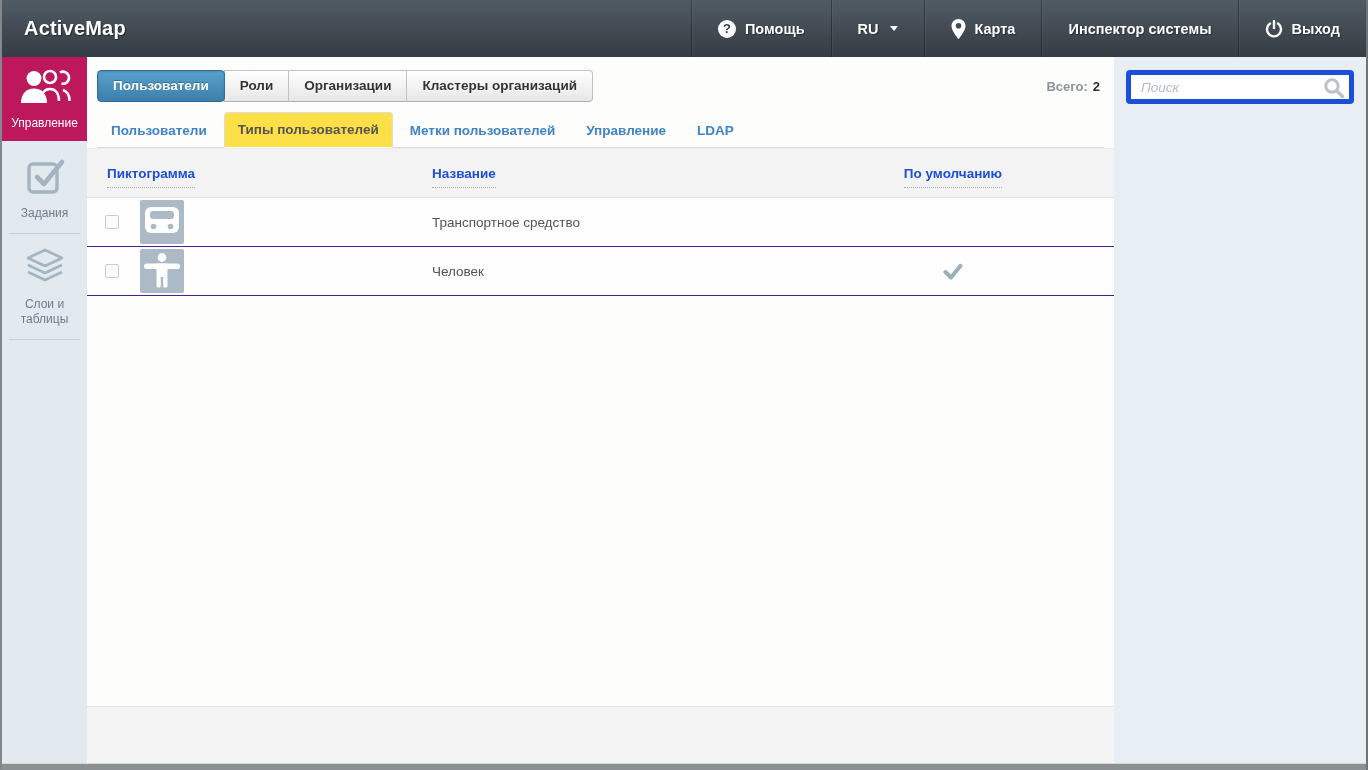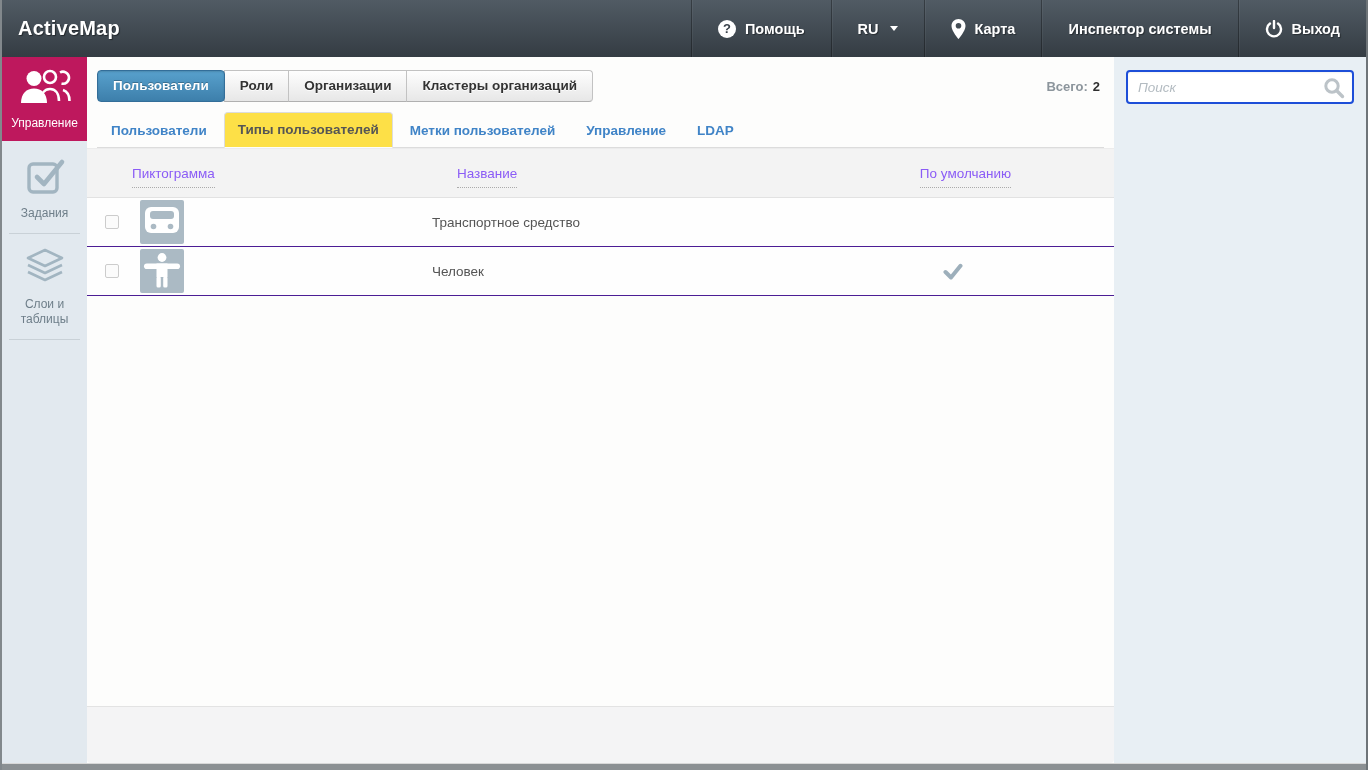--- a/index.html
+++ b/index.html
@@ -17,21 +17,21 @@
   }
   
   .topbar {
     height: 57px; flex: 0 0 57px;
     background: linear-gradient(#515b64, #343c43);
     display: flex; align-items: center;
     color: #fff;
   }
   .brand {
     font-size: 20px; font-weight: bold; letter-spacing: .2px;
-    padding-left: 16px; text-shadow: 1px 1px 1px rgba(0,0,0,.45);
+    padding-left: 22px; text-shadow: 1px 1px 1px rgba(0,0,0,.45);
   }
   .topmenu { margin-left: auto; display: flex; height: 100%; }
   .topmenu-item {
     display: flex; align-items: center; justify-content: center; gap: 9px;
     padding: 0 26px; height: 100%;
     border-left: 1px solid rgba(0,0,0,.32);
     box-shadow: inset 1px 0 0 rgba(255,255,255,.05);
     font-size: 14.5px; font-weight: bold; cursor: pointer;
     text-shadow: 1px 1px 1px rgba(0,0,0,.4);
     white-space: nowrap;
@@ -105,21 +105,21 @@
     color: #555; background: #fde047;
     border-color: #dcdcdc; border-bottom: 1px solid #fdfdfc;
   }
   
   .table { width: 100%; }
   .thead {
     display: grid; grid-template-columns: 46px 297px 362px 1fr;
     background: #f3f3f3; height: 50px; align-items: center;
     border-top: 1px solid #ececec; border-bottom: 1px solid #e2e2e2;
   }
-  .th { font-size: 13.5px; font-weight: normal; color: #8b5cf6; cursor: pointer; margin-left: 25px; }
+  .th { font-size: 13.5px; font-weight: bold; color: #1d4ed8; cursor: pointer; }
   .th span { border-bottom: 1px dotted #ababab; padding-bottom: 6px; }
   .th.c-pict { grid-column: 1 / 3; padding-left: 20px; }
   .th.c-name { padding-left: 2px; }
   .th.c-def  { text-align: center; }
   .trow {
     display: grid; grid-template-columns: 46px 297px 362px 1fr;
     align-items: center; height: 49px;
     border-bottom: 1px solid #4c1d95; background: #fefefe;
   }
   .td.c-check { padding-left: 18px; }
@@ -141,21 +141,21 @@
     margin-top: auto; height: 57px;
     background: #f4f4f5;
     border-top: 1px solid #e3e3e3;
     border-radius: 0 0 4px 4px;
   }
   
   .right-panel { flex: 1 1 auto; background: #e8eff4; padding: 13px 12px 0 12px; }
   .search-wrap { position: relative; }
   .search-input {
     width: 100%; height: 34px;
-    border: 2px solid #1d4ed8; border-radius: 4px;
+    border: 5px solid #1d4ed8; border-radius: 4px;
     background: #fff; padding: 0 36px 0 10px;
     font-family: "Liberation Sans", sans-serif;
     font-size: 13.5px; color: #555; outline: none;
     box-shadow: inset 0 1px 2px rgba(0,0,0,.05);
     font-style: italic;
   }
   .search-input::placeholder { color: #b3bbc1; font-style: italic; }
   .search-icon { position: absolute; right: 9px; top: 7px; }
   
   .bottom-bar { flex: 0 0 7px; height: 7px; background: #8b9093; border-top: 1px solid #d8d8d8; }

